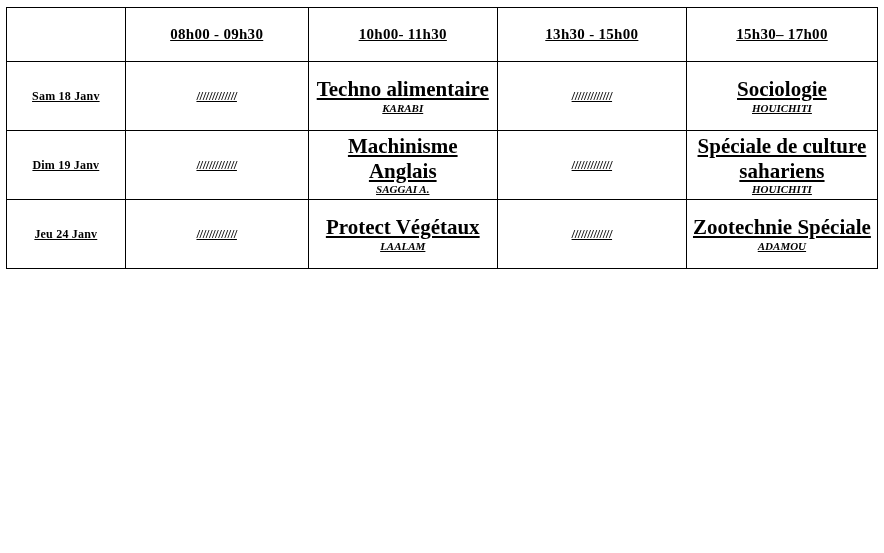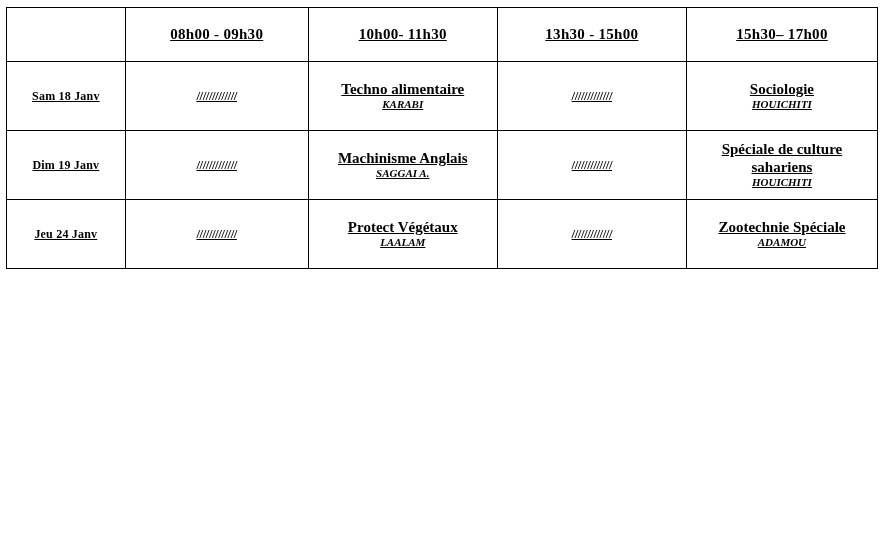--- a/index.html
+++ b/index.html
@@ -53,21 +53,21 @@
   }
   tbody td {
     height: 69px;
   }
   tbody td.day {
     font-size: 12px;
     font-weight: bold;
     letter-spacing: 0.2px;
   }
   .course {
-    font-size: 15px;
+    font-size: 21px;
     font-weight: bold;
     line-height: 1.18;
   }
   .teacher {
     font-size: 11px;
     font-style: italic;
     font-weight: bold;
     line-height: 1.18;
   }
   .hatch {

